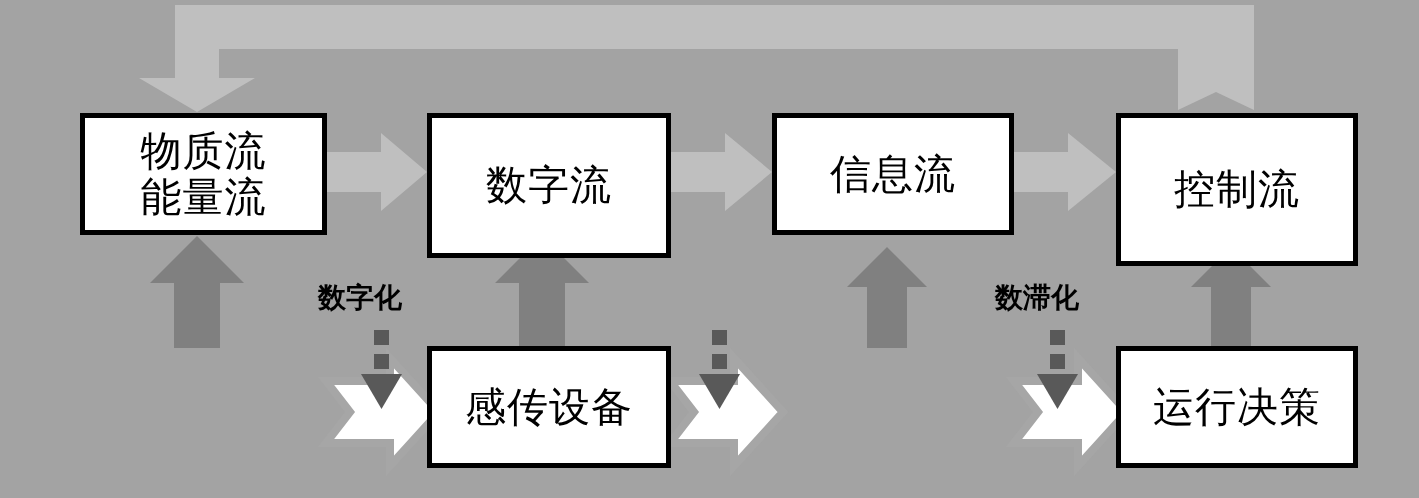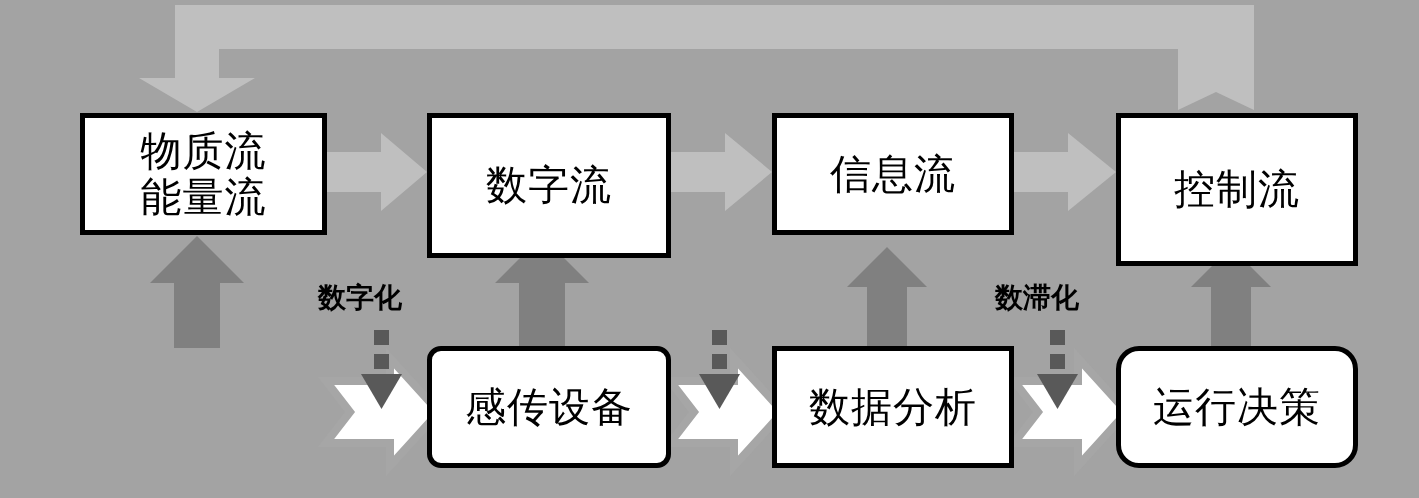--- a/index.html
+++ b/index.html
@@ -218,29 +218,26 @@
 
   <div class="node-box" style="left:772px; top:113px; width:242px; height:122px;text-align:center;">
     <span class="node-line">信息流</span>
   </div>
 
   <div class="node-box" style="left:1116px; top:113px; width:242px; height:153px;">
     <span class="node-line">控制流</span>
   </div>
 
 
-  <div class="node-box" style="left:427px; top:346px; width:244px; height:122px;border-radius:14px;">
+  <div class="node-box" style="left:427px; top:346px; width:244px; height:122px;">
     <span class="node-line">感传设备</span>
   </div>
 
-  <div class="node-box" style="left:772px; top:346px; width:242px; height:122px;">
-    <span class="node-line">数据分析</span>
-  </div>
-
-  <div class="node-box" style="left:1116px; top:346px; width:242px; height:122px;border-radius:23px;">
+
+  <div class="node-box" style="left:1116px; top:346px; width:242px; height:122px;">
     <span class="node-line">运行决策</span>
   </div>
 
   <span class="stage-label" style="left:318px; top:279px;">数字化</span>
 
 
   <span class="stage-label" style="left:995px; top:279px;">数滞化</span>
 
 </div>
 

